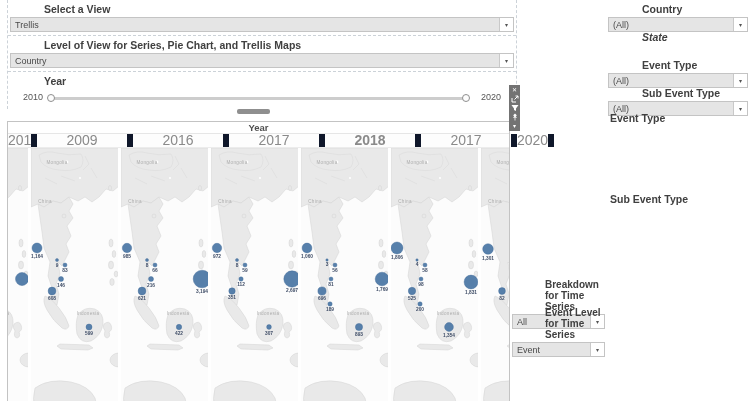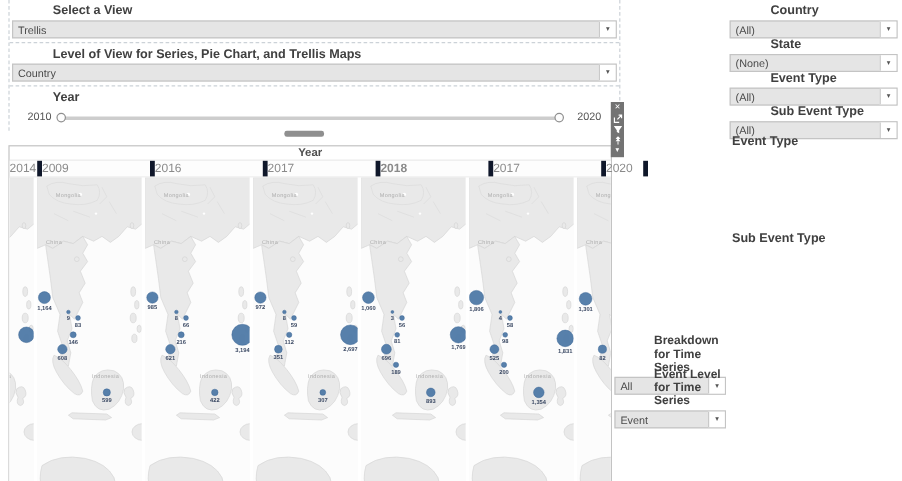--- a/index.html
+++ b/index.html
@@ -23,22 +23,22 @@
   .knob{position:absolute;top:-3px;width:8px;height:8px;border-radius:50%;
         background:#fdfdfd;border:1px solid #8f8f8f;box-sizing:border-box;}
   .knob.left{left:-4px;} .knob.right{right:-4px;}
   .top-scrollthumb{position:absolute;left:230px;top:0px;width:33px;height:5px;
                    background:#8f8f8f;border-radius:2px;}
   
   .map-zone{position:relative;margin-top:6px;width:501px;border:1px solid #c3c3c3;background:#fff;}
   .map-title{height:11px;text-align:center;font-size:9.5px;font-weight:bold;color:#4f4f4f;
              border-bottom:1px solid #e6e6e6;line-height:11px;}
   .year-headers{display:flex;height:13px;border-bottom:1px solid #ececec;background:#fdfdfd;}
-  .year-cell{font-size:10px;color:#8a8a8a;line-height:13px;
-             border-right:4px solid #0f172a;overflow:hidden;flex:none;}
+  .year-cell{font-size:14px;color:#8a8a8a;text-align:center;line-height:13px;
+             border-right:6px solid #0f172a;overflow:hidden;flex:none;}
   .panels{display:flex;gap:3px;background:#fff;height:276px;}
   .panel{flex:none;background:#fcfcfc;}
   .panel svg{display:block;}
   .geo{font-size:4.6px;fill:#aeaeae;letter-spacing:.3px;text-anchor:middle;}
   .bubble{fill:#4e79a7;fill-opacity:.95;stroke:#3a6596;stroke-width:.4;}
   .bubble-label{font-size:4.8px;font-weight:bold;fill:#3e4c66;text-anchor:middle;}
   
   .viz-toolbar{position:absolute;left:509px;top:85px;width:11px;background:#737373;
                display:flex;flex-direction:column;align-items:center;padding:1px 0;gap:1px;z-index:5;}
   .viz-toolbar .tbi{width:9px;height:8px;display:flex;align-items:center;justify-content:center;
@@ -463,28 +463,22 @@
 
   <div class="rf" style="top:2px;">
     <div class="sec-label">Country</div>
     <div class="select">
       <span class="val">(All)</span>
       <span class="btn">
           <span>▾</span>
         </span>
     </div>
   </div>
-  <div class="rf" style="top:30px;">
+  <div class="rf" style="top:30px;font-style:italic;">
     <div class="sec-label">State</div>
-    <div class="select">
-      <span class="val">(None)</span>
-      <span class="btn">
-          <span>▾</span>
-        </span>
-    </div>
   </div>
   <div class="rf" style="top:58px;">
     <div class="sec-label">Event Type</div>
     <div class="select">
       <span class="val">(All)</span>
       <span class="btn">
           <span>▾</span>
         </span>
     </div>
   </div>

